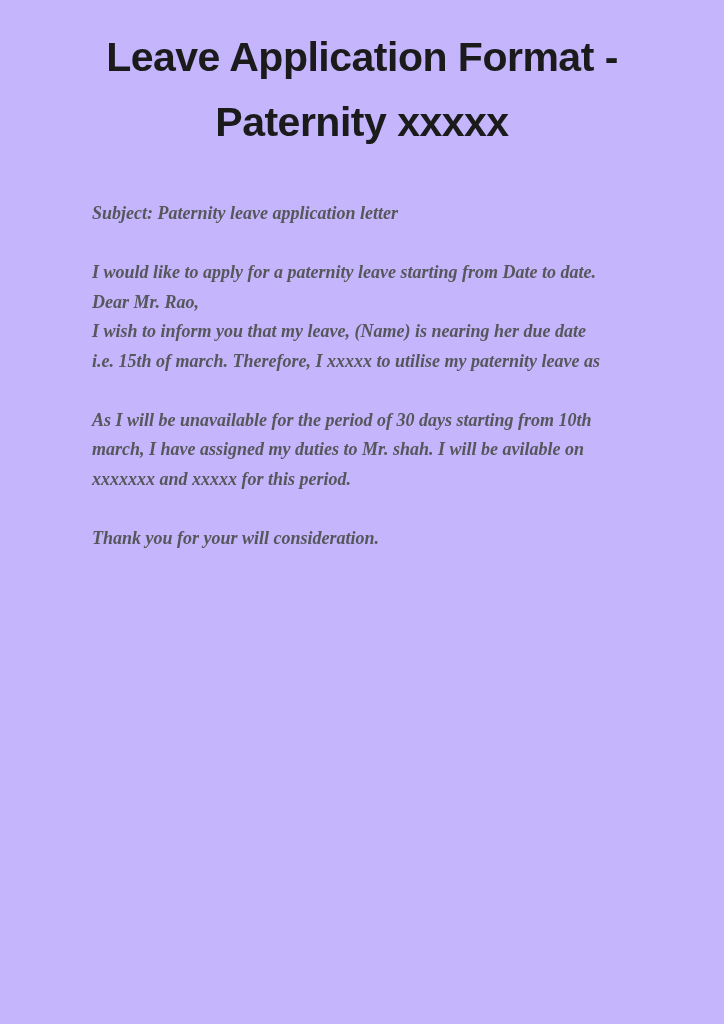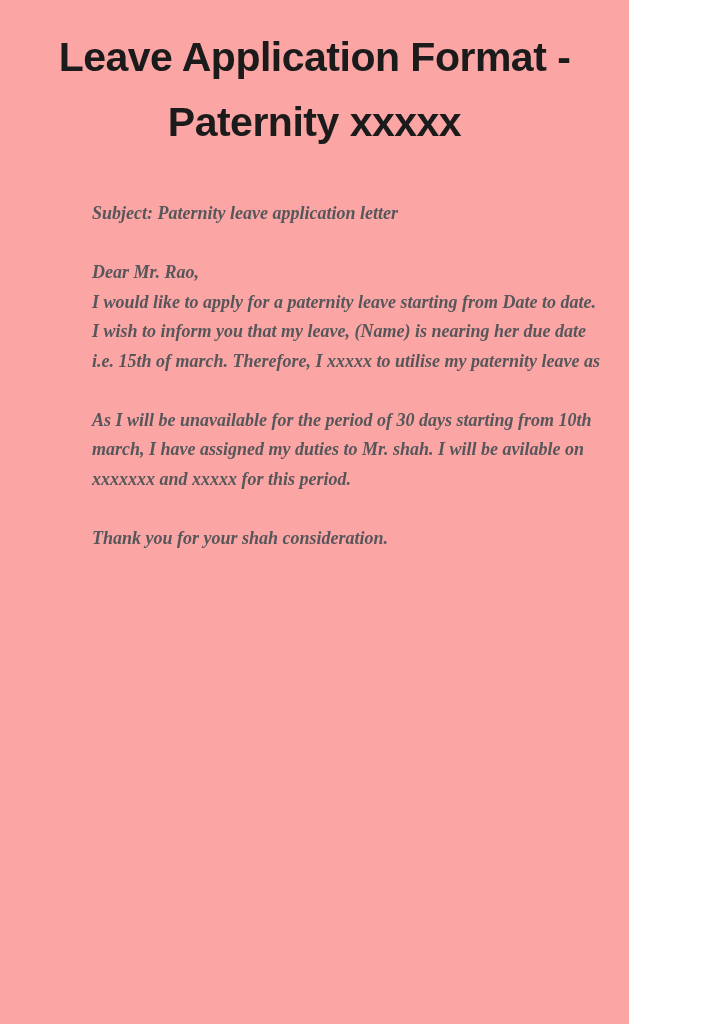--- a/index.html
+++ b/index.html
@@ -2,23 +2,23 @@
 <html><head>
 <meta charset="utf-8">
 <style>
   html, body {
     margin: 0;
     padding: 0;
     background: #ffffff;
   }
   .page {
     position: relative;
-    width: 629px;
+    width: 724px;
     height: 1024px;
-    background: #fca5a5;
+    background: #c4b5fd;
     overflow: hidden;
   }
   .title {
     margin: 25px 8px 0 8px;
     text-align: center;
     font-family: "Liberation Sans", sans-serif;
     font-weight: bold;
     font-size: 41px;
     line-height: 65px;
     letter-spacing: -0.5px;
@@ -54,30 +54,30 @@
   <h1 class="title">
     <span class="title-line">Leave Application Format -</span>
     <span class="title-line">Paternity xxxxx</span>
   </h1>
 
   <div class="letter">
 
     <p>Subject: Paternity leave application letter</p>
 
     <p>
+      <span class="line">I would like to apply for a paternity leave starting from Date to date.</span>
       <span class="line">Dear Mr. Rao,</span>
-      <span class="line">I would like to apply for a paternity leave starting from Date to date.</span>
       <span class="line">I wish to inform you that my leave, (Name) is nearing her due date</span>
       <span class="line">i.e. 15th of march. Therefore, I xxxxx to utilise my paternity leave as</span>
     </p>
 
     <p>
       <span class="line">As I will be unavailable for the period of 30 days starting from 10th</span>
       <span class="line">march, I have assigned my duties to Mr. shah. I will be avilable on</span>
       <span class="line">xxxxxxx and xxxxx for this period.</span>
     </p>
 
-    <p>Thank you for your shah consideration.</p>
+    <p>Thank you for your will consideration.</p>
 
 
   </div>
 
 </div>
 
 </body></html>

